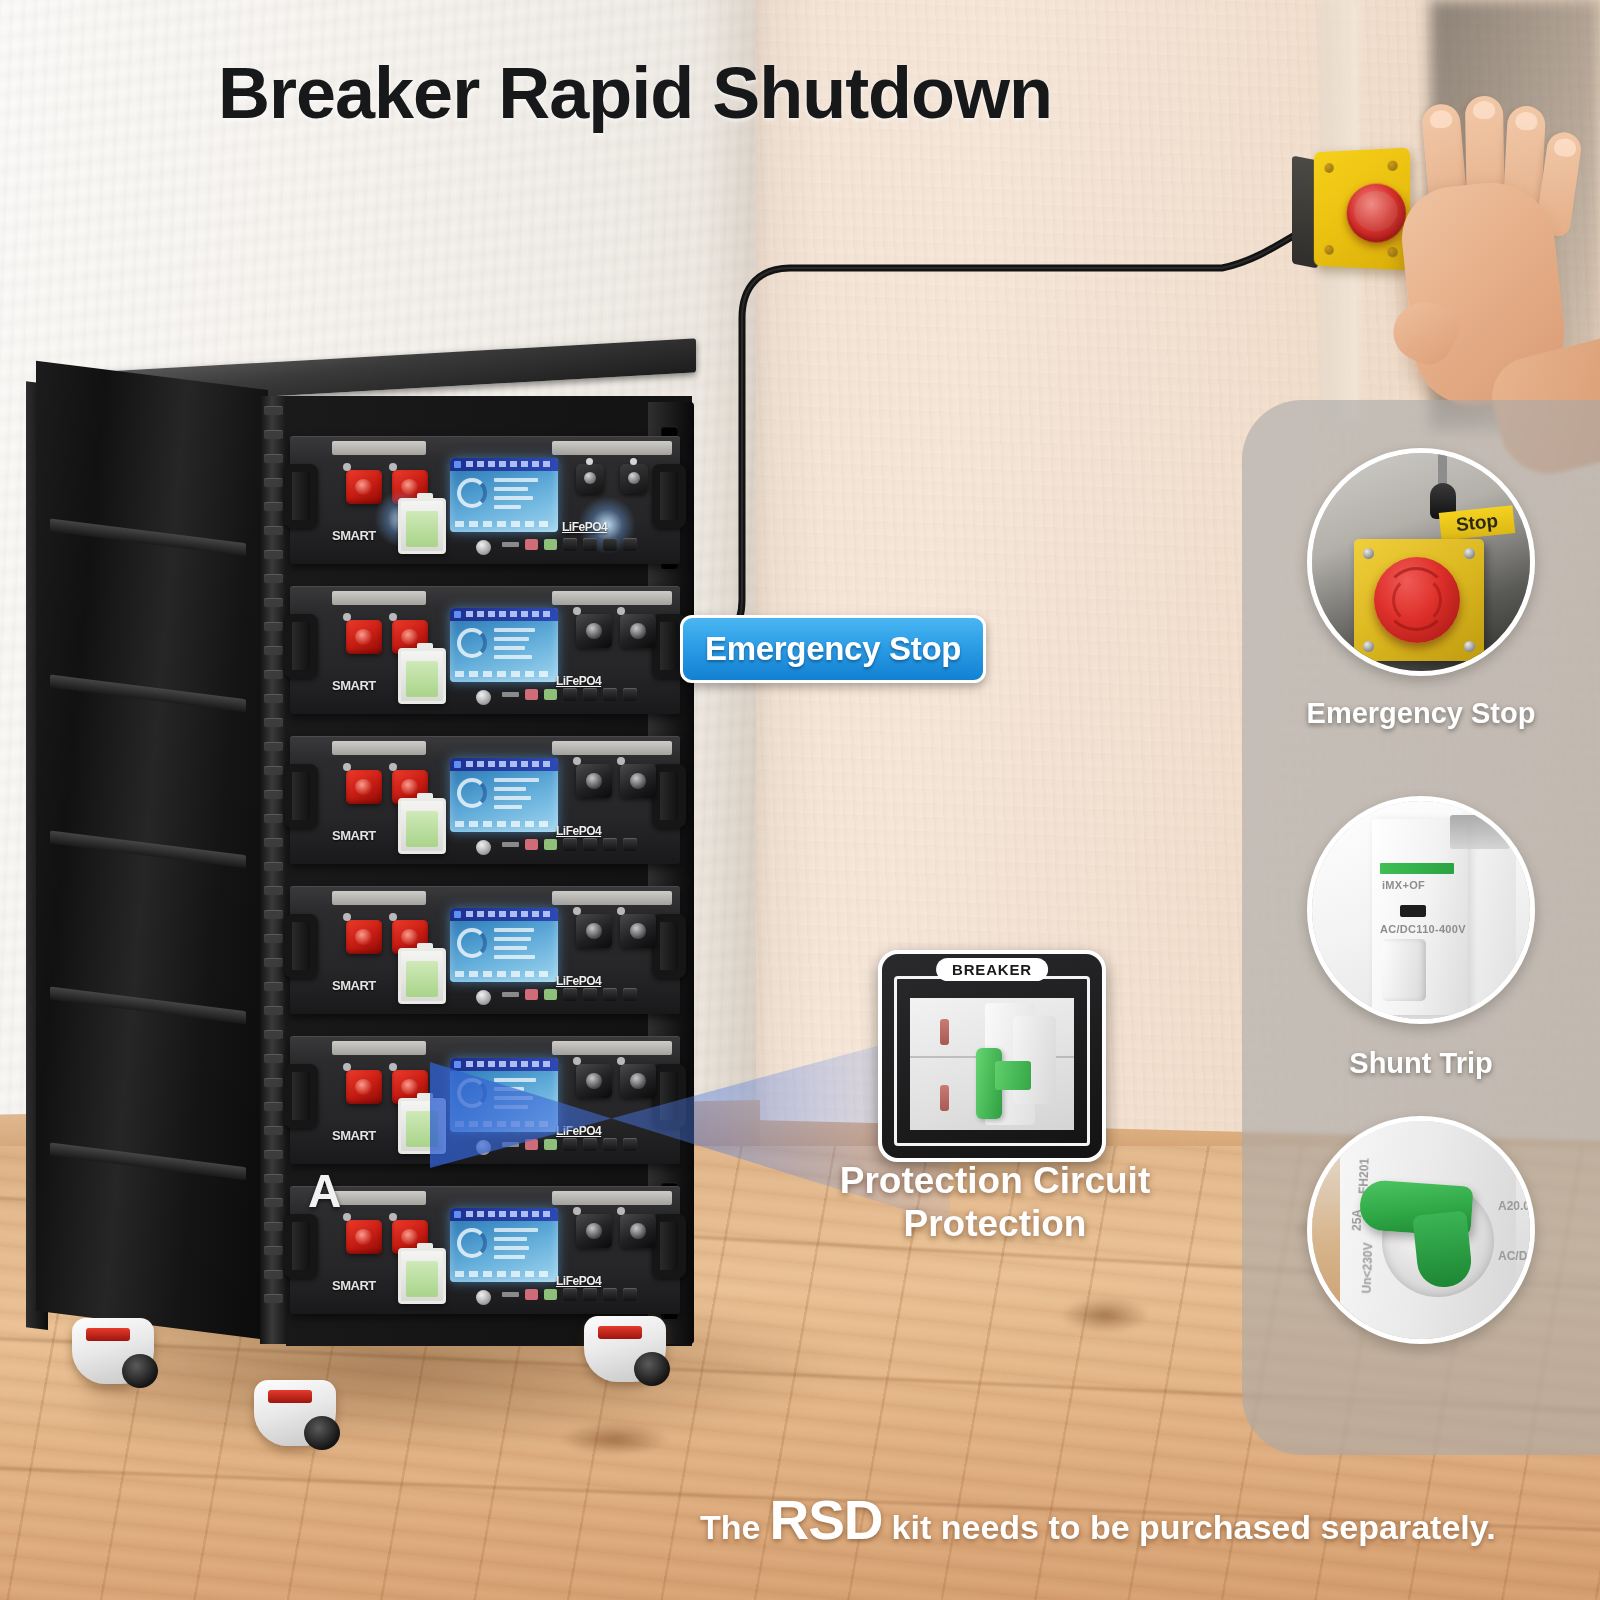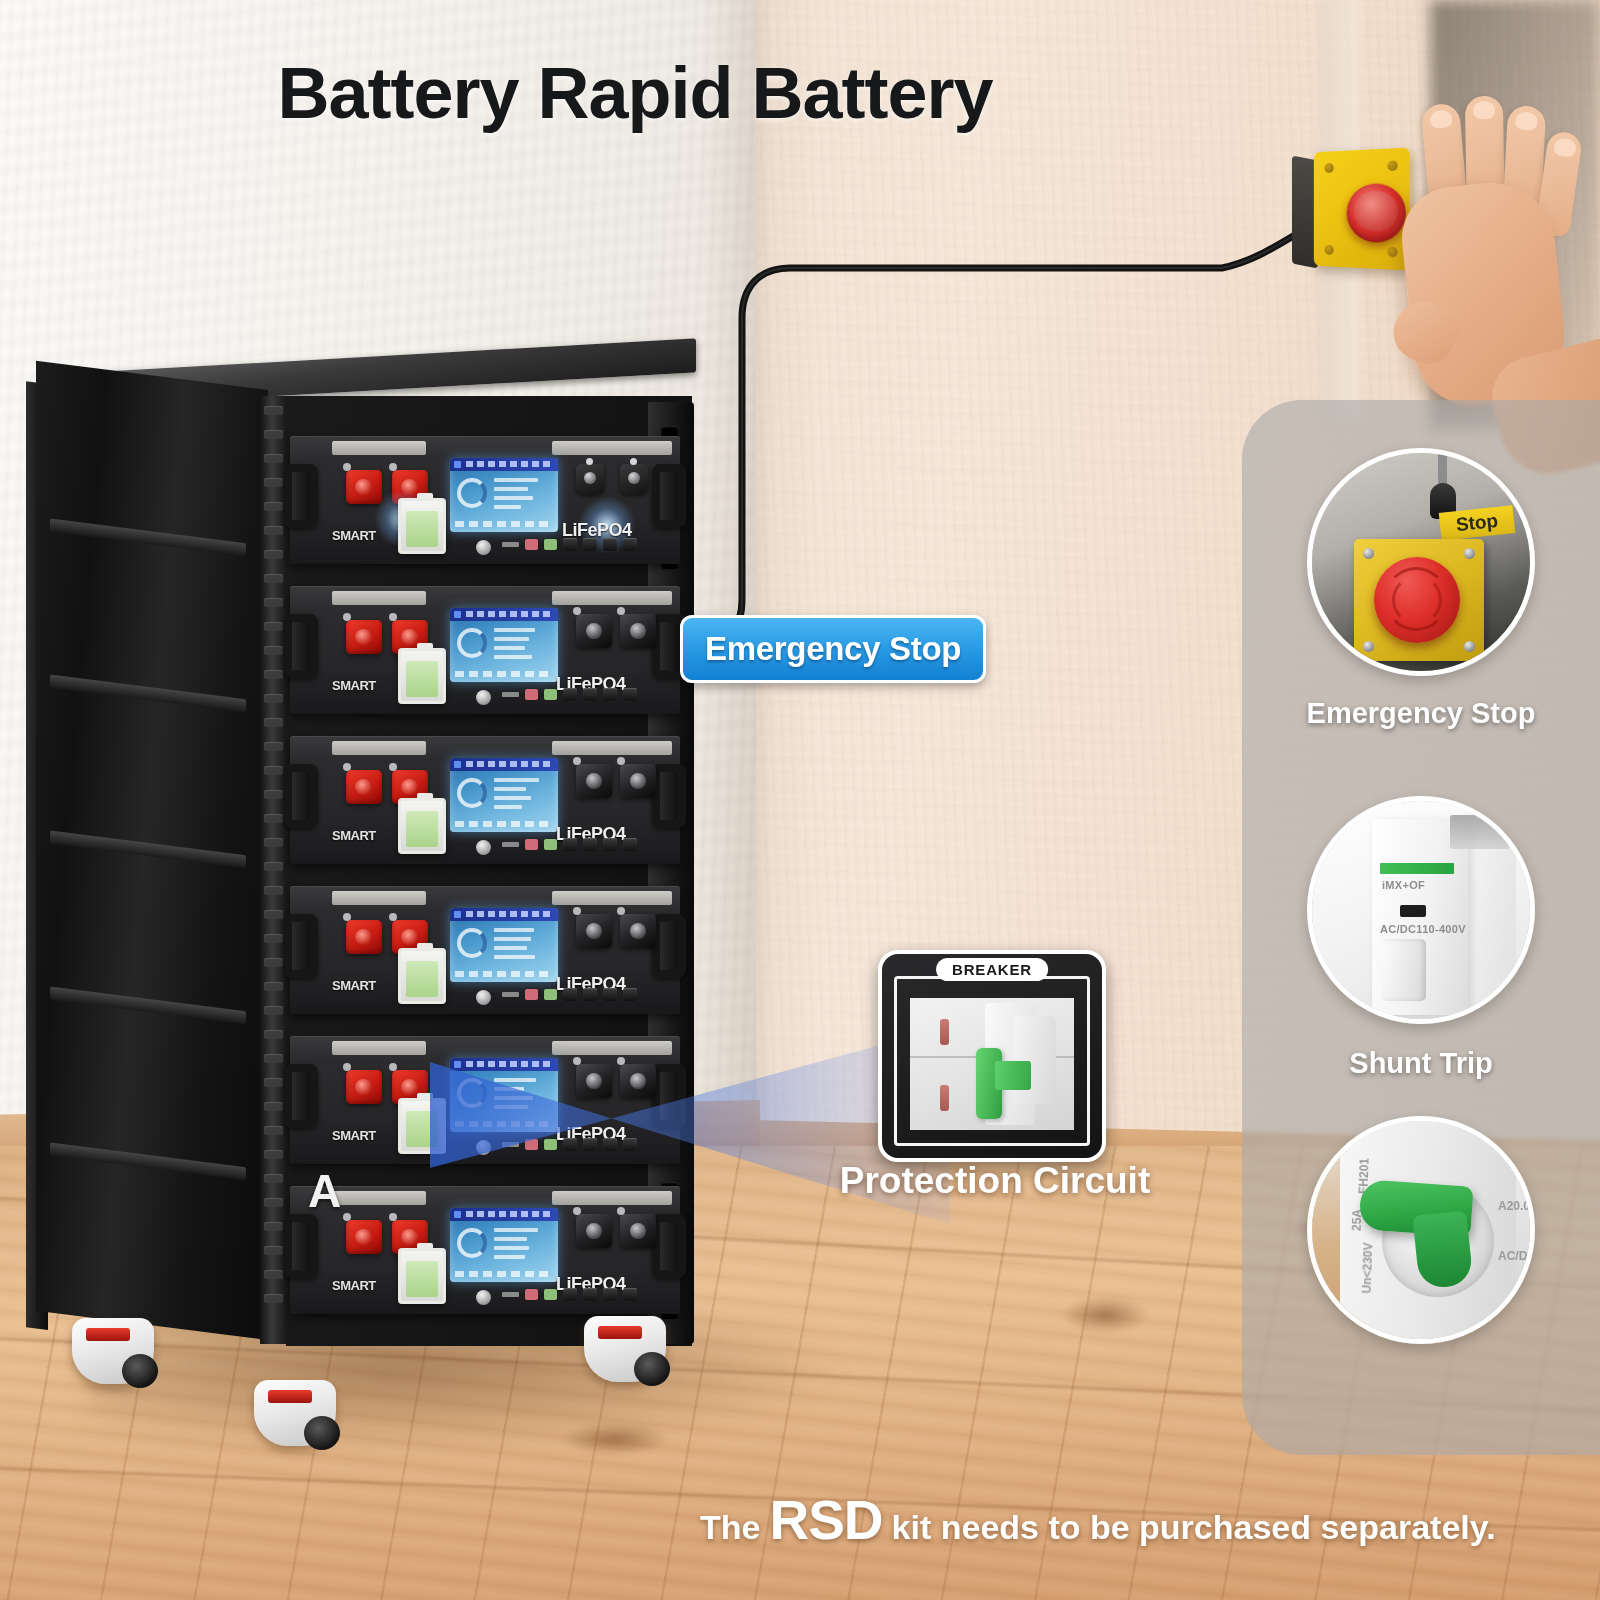--- a/index.html
+++ b/index.html
@@ -305,21 +305,21 @@
     background: linear-gradient(180deg,#cfe9b9,#a9d489);
     border-radius:2px; display:block;
   }
   .brandmark{
     position:absolute; font-family:"Liberation Sans", sans-serif; font-weight:700;
     color:#efefef; text-shadow:0 1px 2px rgba(0,0,0,.8);
     letter-spacing:-.5px; white-space:nowrap;
     filter: blur(.7px);
   }
   .brandmark.left{ font-size:13px; color:#e3e3e3; }
-  .brandmark.right{ font-size:18px; }
+  .brandmark.right{ font-size:12px;text-decoration:underline; }
   .spark{
     position:absolute; width:58px;height:58px;
     background: radial-gradient(circle at 50% 50%, rgba(200,230,255,.95), rgba(120,180,255,.35) 38%, rgba(100,160,255,0) 70%);
     border-radius:50%;
   }
   .ledrow{ position:absolute; display:flex; gap:6px; align-items:center;}
   .ledrow .sw{ width:14px;height:13px;border-radius:2px;background:linear-gradient(180deg,#3a3a3c,#121213); box-shadow:inset 0 1px 1px rgba(255,255,255,.2);}
   .ledrow .led{ width:13px;height:11px;border-radius:2px;}
   .ledrow .lbl{ width:17px;height:5px;border-radius:1px;background:rgba(225,225,225,.55);}
   .mod .pwr{
@@ -556,21 +556,21 @@
     <div class="grain"></div>
     <div class="seam" style="left:-40px;top:96px;width:1700px;transform:rotate(3.2deg)"></div>
     <div class="seam" style="left:-40px;top:228px;width:1700px;transform:rotate(2.6deg)"></div>
     <div class="seam" style="left:-40px;top:352px;width:1700px;transform:rotate(2.2deg)"></div>
     <div class="knot" style="left:1060px;top:150px;width:90px;height:38px"></div>
     <div class="knot" style="left:560px;top:276px;width:110px;height:34px"></div>
     <div class="knot" style="left:1290px;top:70px;width:70px;height:26px"></div>
   </div>
   <div class="rack-shadow"></div>
 
-  <div class="title">Battery Rapid Battery</div>
+  <div class="title">Breaker Rapid Shutdown</div>
 
   <svg class="cable">
     <path d="M1300,232 C1270,250 1250,262 1222,268 L790,268 C760,268 742,286 742,318 L742,600 C742,630 726,644 700,648 L672,650" fill="none" stroke="#131313" stroke-width="7" stroke-linecap="round"></path>
     <path d="M1300,232 C1270,250 1250,262 1222,268 L790,268 C760,268 742,286 742,318 L742,600 C742,630 726,644 700,648 L672,650" fill="none" stroke="#3b3b3b" stroke-width="2" stroke-linecap="round" opacity=".6"></path>
   </svg>
 
   <svg class="cable">
     <path d="M560,560 C596,576 612,598 614,626 C616,652 634,662 660,660" fill="none" stroke="#101010" stroke-width="6" stroke-linecap="round"></path>
   </svg>
 
@@ -990,20 +990,21 @@
       <div class="pinred" style="left:18%;top:16%"></div>
       <div class="pinred" style="left:18%;top:66%"></div>
       <div class="body"></div>
       <div class="body2"></div>
       <div class="lever"></div>
       <div class="lever2"></div>
     </div>
   </div>
   <div class="icp-label">
     <div>Protection Circuit</div>
+    <div>Protection</div>
   </div>
 
   <div class="es-badge">Emergency Stop</div>
 
   <div class="panel">
 
     <div class="pcircle c1" style="top:48px">
       <div class="c1bg"></div>
       <div class="rod"></div>
       <div class="stalk"></div>

